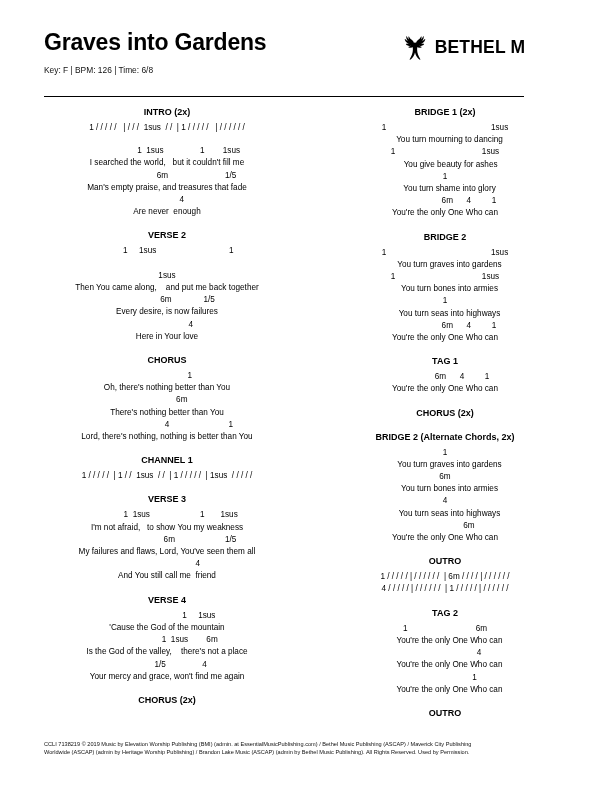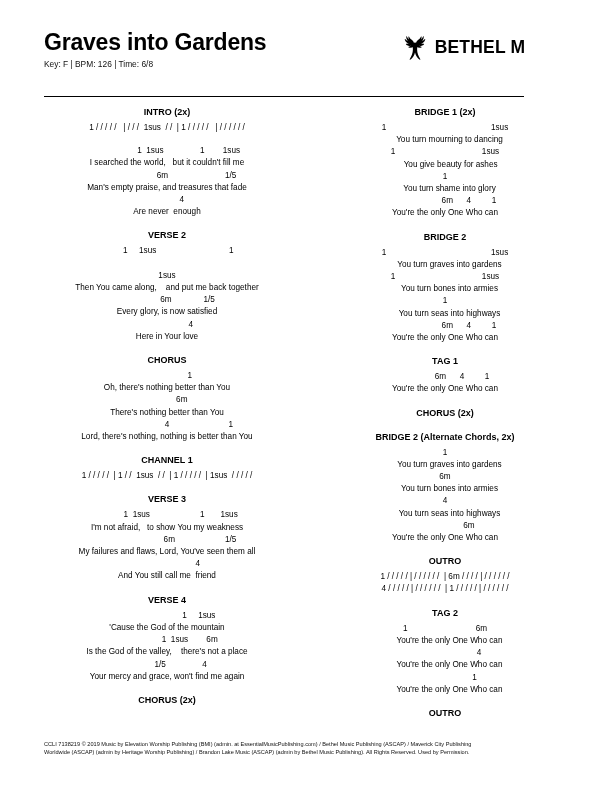--- a/index.html
+++ b/index.html
@@ -41,21 +41,21 @@
   }
   .credit-line {
     font-size: 8.4px;
     line-height: 12px;
     margin-top: 6px;
     color: #111;
   }
   .key-line {
     font-size: 8.4px;
     line-height: 12px;
-    margin-top: 2px;
+    margin-top: 8px;
     color: #111;
   }
   .logo {
     position: absolute;
     right: 0;
     top: 2px;
     display: flex;
     align-items: center;
     gap: 7px;
   }
@@ -157,21 +157,21 @@
             <div class="line">             4</div>
             <div class="line">Are never  enough</div>
           </div>
           <div class="section">
             <div class="section-label">VERSE 2</div>
             <div class="line">          1     1sus                                1</div>
             <div class="line">&nbsp;</div>
             <div class="line">1sus</div>
             <div class="line">Then You came along,    and put me back together</div>
             <div class="line">                  6m              1/5</div>
-            <div class="line">Every glory, is now satisfied</div>
+            <div class="line">Every desire, is now failures</div>
             <div class="line">                     4</div>
             <div class="line">Here in Your love</div>
           </div>
           <div class="section">
             <div class="section-label">CHORUS</div>
             <div class="line">                    1</div>
             <div class="line">Oh, there's nothing better than You</div>
             <div class="line">             6m</div>
             <div class="line">There's nothing better than You</div>
             <div class="line">                            4                          1</div>

